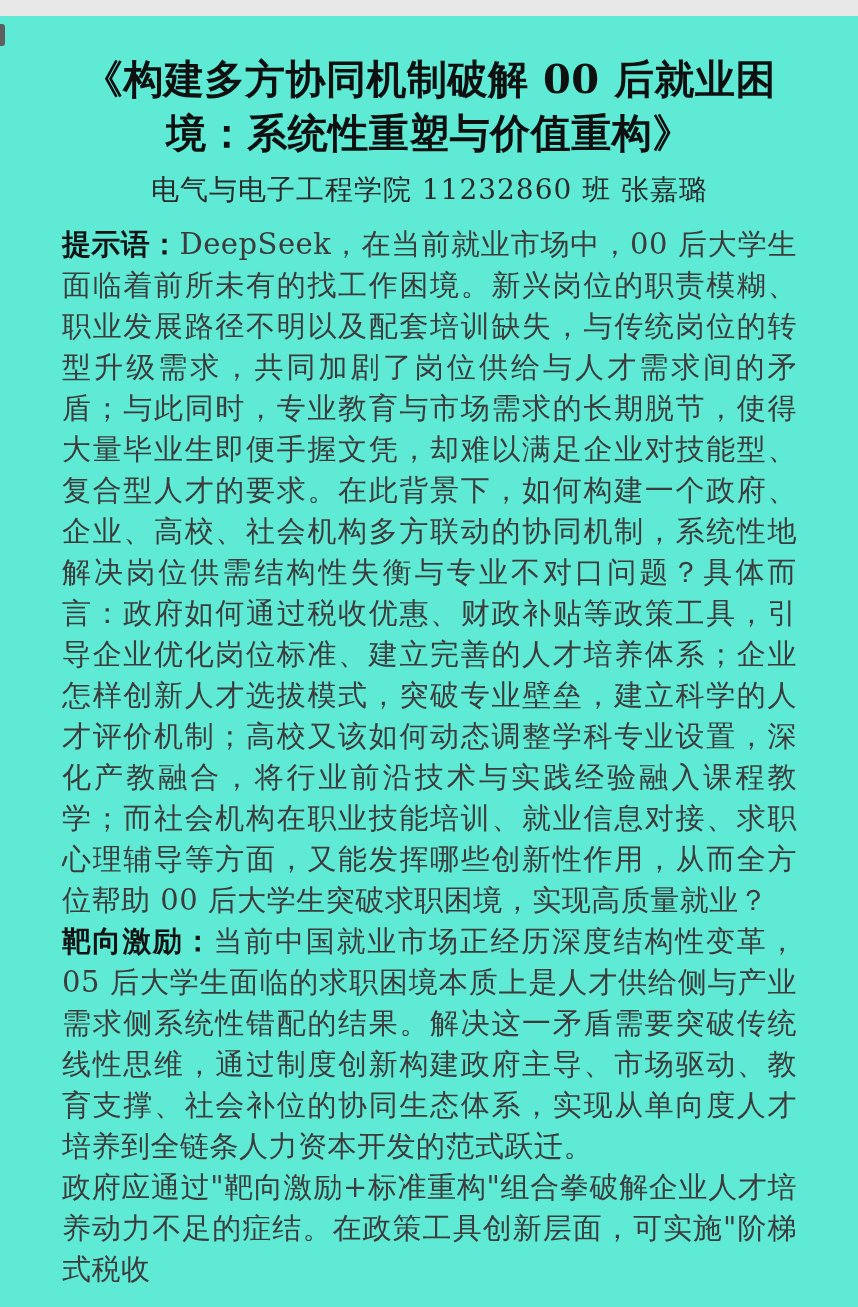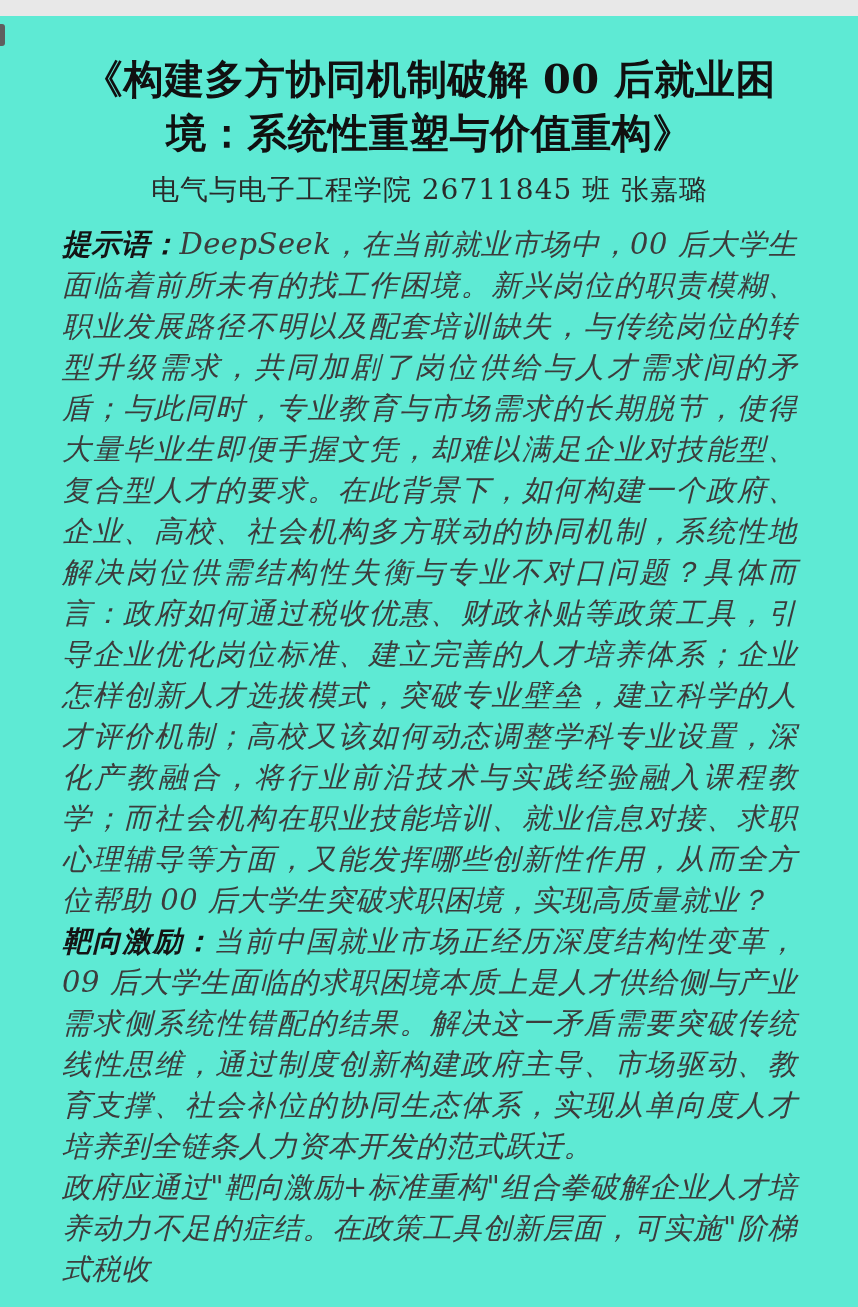--- a/index.html
+++ b/index.html
@@ -40,21 +40,20 @@
     margin-top: 17px;
     font-size: 29px;
     line-height: 41px;
     color: #3c3c3c;
     letter-spacing: 0.5px;
   }
   .para {
     margin: 0;
     text-align: justify;
     text-justify: inter-ideograph;
-    font-style: italic;
   }
   .label {
     font-family: "DejaVu Sans", "Liberation Sans", sans-serif;
     font-weight: bold;
     color: #141414;
     letter-spacing: 0;
   }
   .heading-rest {
     font-weight: bold;
     color: #262626;
@@ -71,26 +70,26 @@
 </style>
 </head>
 <body>
 
 <div class="page">
   <div class="photo-artifact"></div>
   <div class="inner">
 
     <h1 class="doc-title">《构建多方协同机制破解 00 后就业困境：系统性重塑与价值重构》</h1>
 
-    <div class="byline">电气与电子工程学院 26711845 班 张嘉璐</div>
+    <div class="byline">电气与电子工程学院 11232860 班 张嘉璐</div>
 
     <div class="content">
 
       <p class="para"><span class="label">提示语：</span><span>DeepSeek，在当前就业市场中，00 后大学生面临着前所未有的找工作困境。新兴岗位的职责模糊、职业发展路径不明以及配套培训缺失，与传统岗位的转型升级需求，共同加剧了岗位供给与人才需求间的矛盾；与此同时，专业教育与市场需求的长期脱节，使得大量毕业生即便手握文凭，却难以满足企业对技能型、复合型人才的要求。在此背景下，如何构建一个政府、企业、高校、社会机构多方联动的协同机制，系统性地解决岗位供需结构性失衡与专业不对口问题？具体而言：政府如何通过税收优惠、财政补贴等政策工具，引导企业优化岗位标准、建立完善的人才培养体系；企业怎样创新人才选拔模式，突破专业壁垒，建立科学的人才评价机制；高校又该如何动态调整学科专业设置，深化产教融合，将行业前沿技术与实践经验融入课程教学；而社会机构在职业技能培训、就业信息对接、求职心理辅导等方面，又能发挥哪些创新性作用，从而全方位帮助 00 后大学生突破求职困境，实现高质量就业？</span></p>
 
-      <p class="para"><span class="label">靶向激励：</span><span>当前中国就业市场正经历深度结构性变革，09 后大学生面临的求职困境本质上是人才供给侧与产业需求侧系统性错配的结果。解决这一矛盾需要突破传统线性思维，通过制度创新构建政府主导、市场驱动、教育支撑、社会补位的协同生态体系，实现从单向度人才培养到全链条人力资本开发的范式跃迁。</span></p>
+      <p class="para"><span class="label">靶向激励：</span><span>当前中国就业市场正经历深度结构性变革，05 后大学生面临的求职困境本质上是人才供给侧与产业需求侧系统性错配的结果。解决这一矛盾需要突破传统线性思维，通过制度创新构建政府主导、市场驱动、教育支撑、社会补位的协同生态体系，实现从单向度人才培养到全链条人力资本开发的范式跃迁。</span></p>
 
 
       <p class="para"><span>政府应通过"靶向激励+标准重构"组合拳破解企业人才培养动力不足的症结。在政策工具创新层面，可实施"阶梯式税收</span></p>
 
     </div>
   </div>
 </div>
 
 </body></html>

